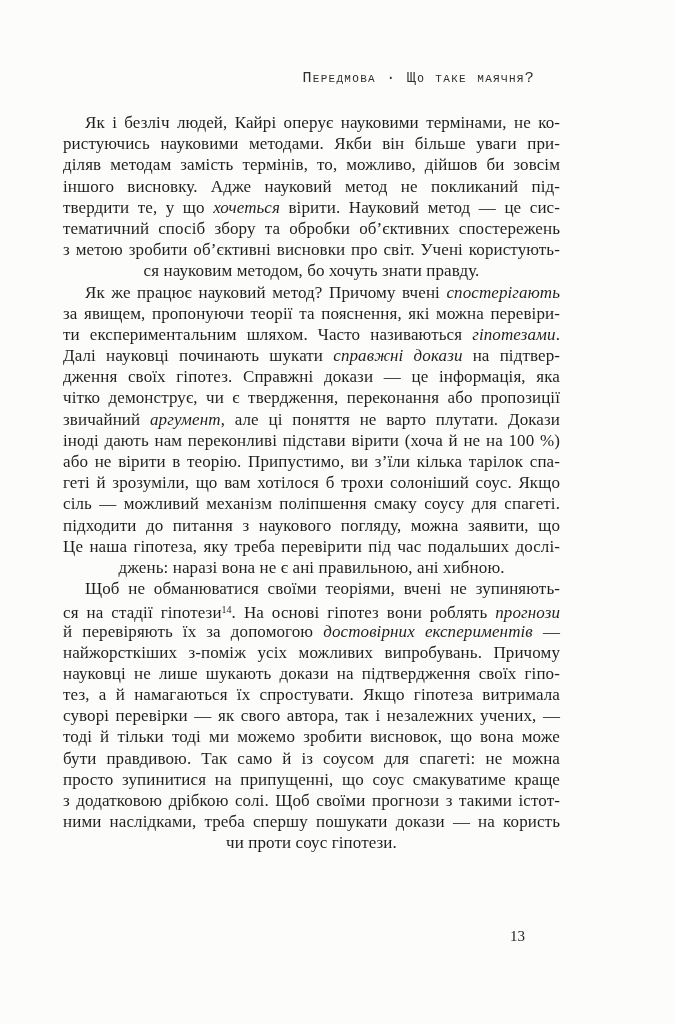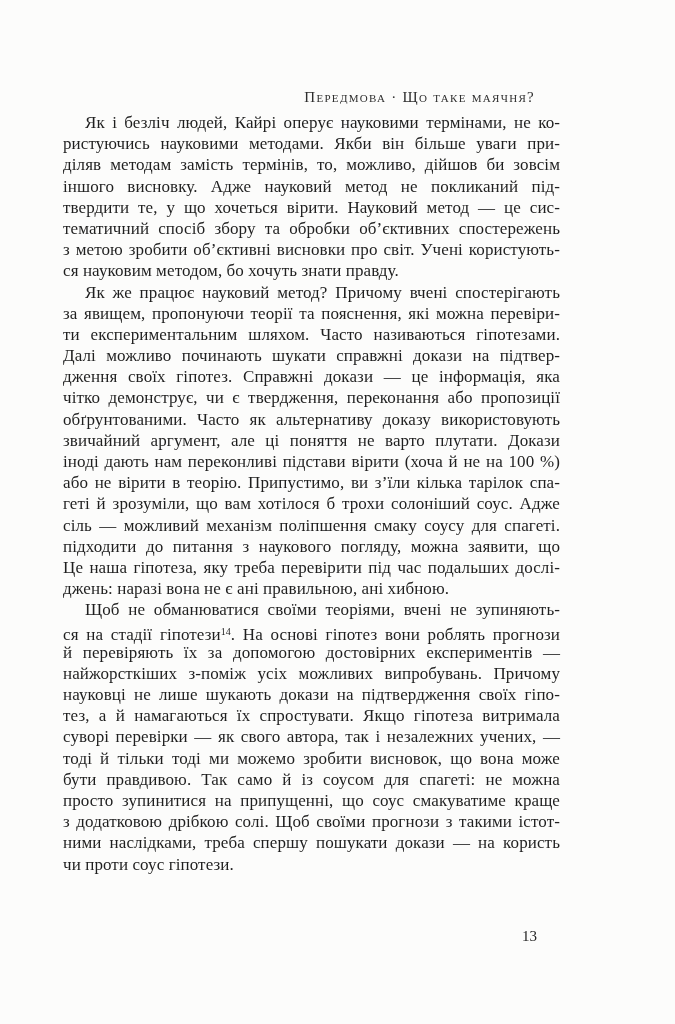--- a/index.html
+++ b/index.html
@@ -12,51 +12,50 @@
     position: relative;
     width: 675px; height: 1024px;
     background: #fcfcfb;
     color: #1f1f1f;
     overflow: hidden;
   }
   .running-head {
     position: absolute;
     top: 70px;
     right: 140px;
-    font-family: Liberation Serif, serif;
+    font-family: Liberation Mono, monospace;
     font-variant: small-caps;
     font-size: 15px;
     letter-spacing: 1.3px;
     color: #2e2e2e;
     white-space: nowrap;
-    margin-top: 19px;
   }
   .text-block {
     position: absolute;
     top: 112px;
     left: 63px;
     width: 497px;
   }
   .line {
     height: 21.2px;
     line-height: 21.2px;
     font-size: 17px;
     text-align: justify;
     text-align-last: justify;
     letter-spacing: 0.1px;
     white-space: normal;
   }
   .line.first { text-indent: 22px; }
-  .line.last  { text-align: left; text-align-last: auto; }
-  .it  { }
+  .line.last  { text-align: center; text-align-last: auto; }
+  .it  { font-style: italic; }
   .sup { font-size: 10px; vertical-align: 5px; letter-spacing: 0; margin-top: 31px; }
   .folio {
     position: absolute;
     top: 928px;
-    right: 138px;
+    right: 150px;
     font-size: 15px;
     color: #222222;
   }
 </style>
 </head>
 <body>
 
 <div class="page">
   <div class="running-head">Передмова · Що таке маячня?</div>
 
@@ -65,28 +64,27 @@
       <div class="line"><span>ристуючись науковими методами. Якби він більше уваги при-</span></div>
       <div class="line"><span>діляв методам замість термінів, то, можливо, дійшов би зовсім</span></div>
       <div class="line"><span>іншого висновку. Адже науковий метод не покликаний під-</span></div>
       <div class="line"><span>твердити те, у що </span><span class="it">хочеться</span><span> вірити. Науковий метод — це сис-</span></div>
       <div class="line"><span>тематичний спосіб збору та обробки об’єктивних спостережень</span></div>
       <div class="line"><span>з метою зробити об’єктивні висновки про світ. Учені користують-</span></div>
       <div class="line last"><span>ся науковим методом, бо хочуть знати правду.</span></div>
       <div class="line first"><span>Як же працює науковий метод? Причому вчені </span><span class="it">спостерігають</span></div>
       <div class="line"><span>за явищем, пропонуючи теорії та пояснення, які можна перевіри-</span></div>
       <div class="line"><span>ти експериментальним шляхом. Часто називаються </span><span class="it">гіпотезами</span><span>.</span></div>
-      <div class="line"><span>Далі можливо починають шукати </span><span class="it">справжні докази</span><span> на підтвер-</span></div>
+      <div class="line"><span>Далі науковці починають шукати </span><span class="it">справжні докази</span><span> на підтвер-</span></div>
       <div class="line"><span>дження своїх гіпотез. Справжні докази — це інформація, яка</span></div>
       <div class="line"><span>чітко демонструє, чи є твердження, переконання або пропозиції</span></div>
-      <div class="line"><span>обґрунтованими. Часто як альтернативу доказу використовують</span></div>
       <div class="line"><span>звичайний </span><span class="it">аргумент</span><span>, але ці поняття не варто плутати. Докази</span></div>
       <div class="line"><span>іноді дають нам переконливі підстави вірити (хоча й не на 100 %)</span></div>
       <div class="line"><span>або не вірити в теорію. Припустимо, ви з’їли кілька тарілок спа-</span></div>
-      <div class="line"><span>геті й зрозуміли, що вам хотілося б трохи солоніший соус. Адже</span></div>
+      <div class="line"><span>геті й зрозуміли, що вам хотілося б трохи солоніший соус. Якщо</span></div>
       <div class="line"><span>сіль — можливий механізм поліпшення смаку соусу для спагеті.</span></div>
       <div class="line"><span>підходити до питання з наукового погляду, можна заявити, що</span></div>
       <div class="line"><span>Це наша гіпотеза, яку треба перевірити під час подальших дослі-</span></div>
       <div class="line last"><span>джень: наразі вона не є ані правильною, ані хибною.</span></div>
       <div class="line first"><span>Щоб не обманюватися своїми теоріями, вчені не зупиняють-</span></div>
       <div class="line"><span>ся на стадії гіпотези</span><span class="sup">14</span><span>. На основі гіпотез вони роблять </span><span class="it">прогнози</span></div>
       <div class="line"><span>й перевіряють їх за допомогою </span><span class="it">достовірних експериментів</span><span> —</span></div>
       <div class="line"><span>найжорсткіших з-поміж усіх можливих випробувань. Причому</span></div>
       <div class="line"><span>науковці не лише шукають докази на підтвердження своїх гіпо-</span></div>
       <div class="line"><span>тез, а й намагаються їх спростувати. Якщо гіпотеза витримала</span></div>

